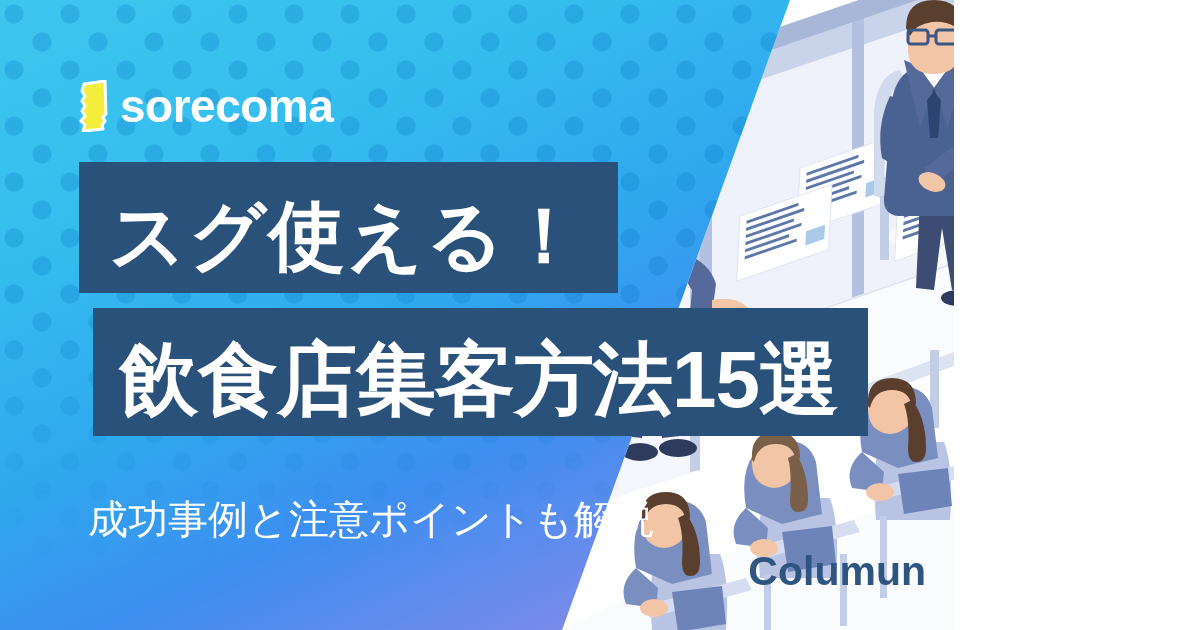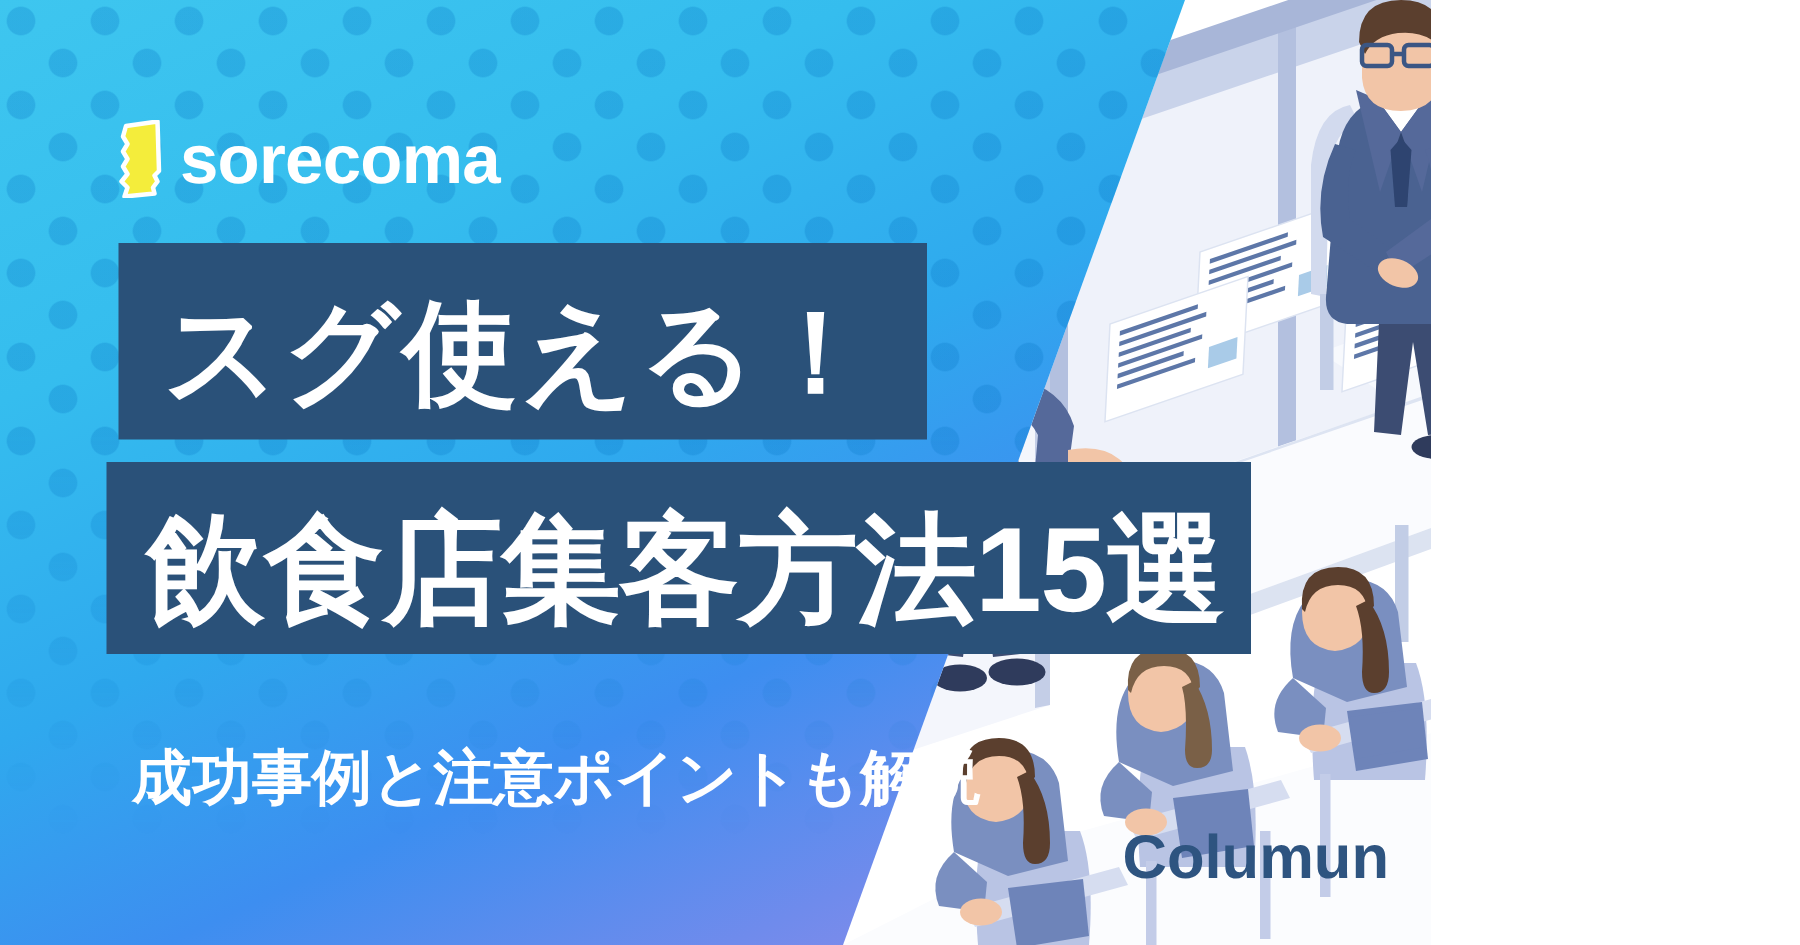--- a/index.html
+++ b/index.html
@@ -58,36 +58,36 @@
   }
 
   
   .title-bar {
     position:absolute;
     background:#2a5179;
     display:flex; align-items:center;
     white-space:nowrap;
   }
   .title-bar-1 { left:79px; top:162px; height:131px; padding:0 34px 0 30px; }
-  .title-bar-2 { left:71px; top:308px; height:128px; padding:0 18px 0 26px; }
+  .title-bar-2 { left:93px; top:308px; height:128px; padding:0 30px 0 26px; }
   .title-text {
     color:#ffffff;
     font-weight:bold;
     line-height:1;
     margin-top:16px;
   }
   .title-text-1 { font-size:76px; letter-spacing:2px; }
   .title-text-2 { font-size:80px; letter-spacing:-1px; }
 
   
   .subtitle {
     position:absolute; left:88px; top:499px;
     color:#ffffff;
     font-size:40px;
-    font-weight:bold;
+    font-weight:normal;
     line-height:1;
     white-space:nowrap;
     letter-spacing:0px;
   }
 
   
   .columun {
     position:absolute; right:28px; bottom:38px;
     color:#2e5480;
     font-size:41px;

